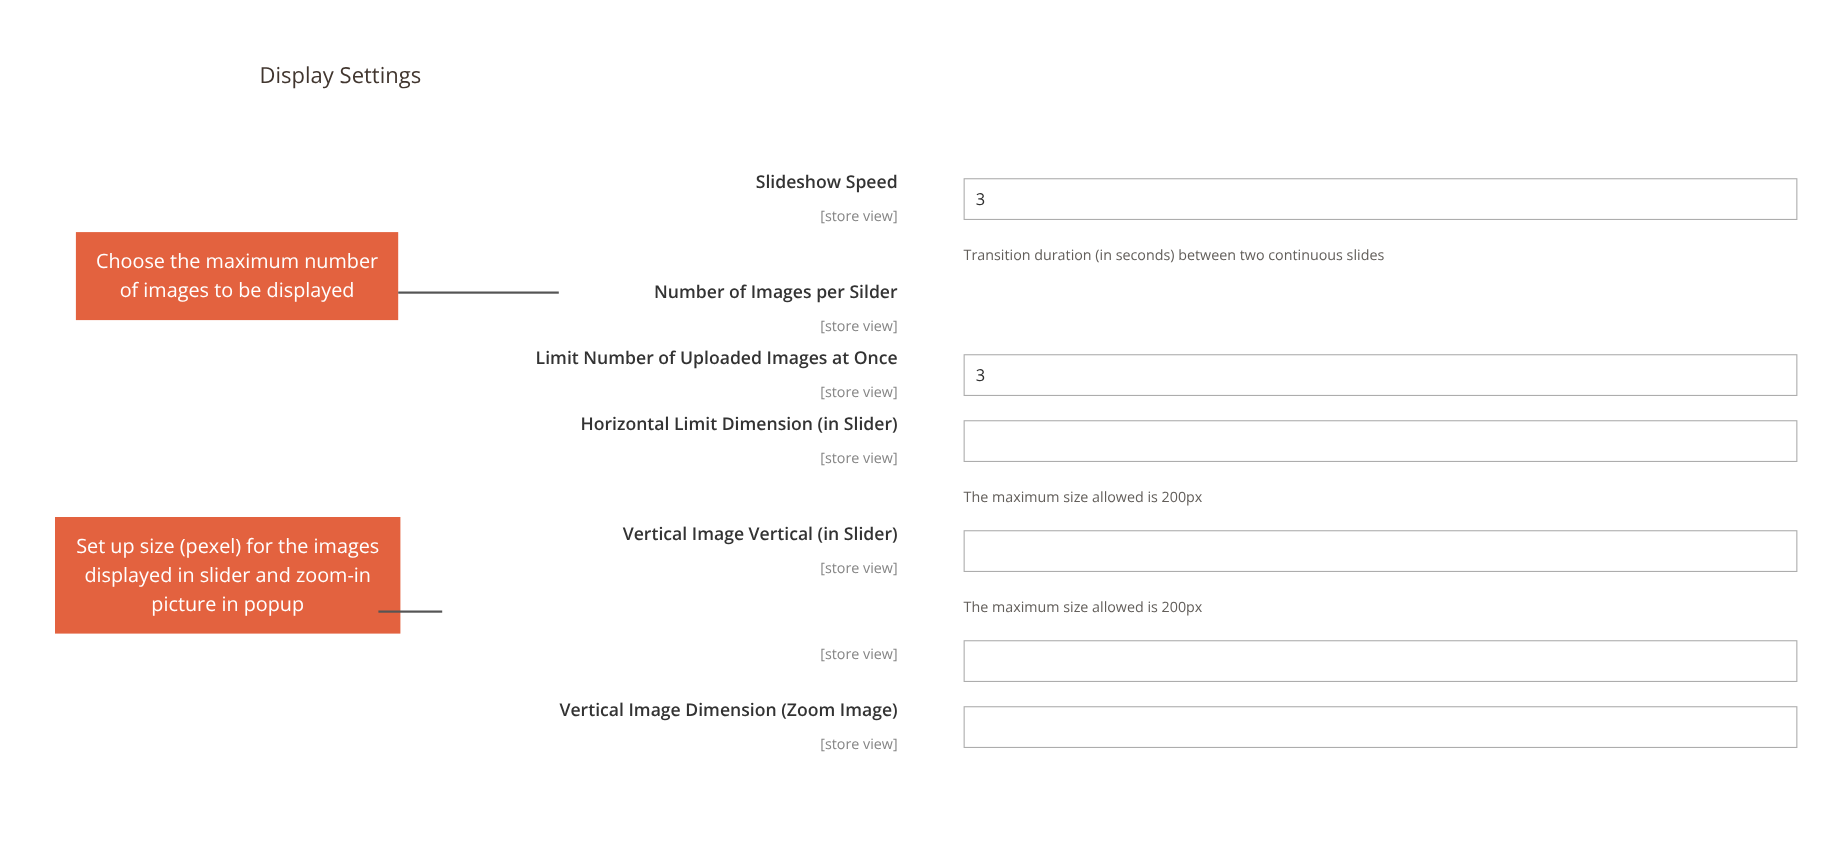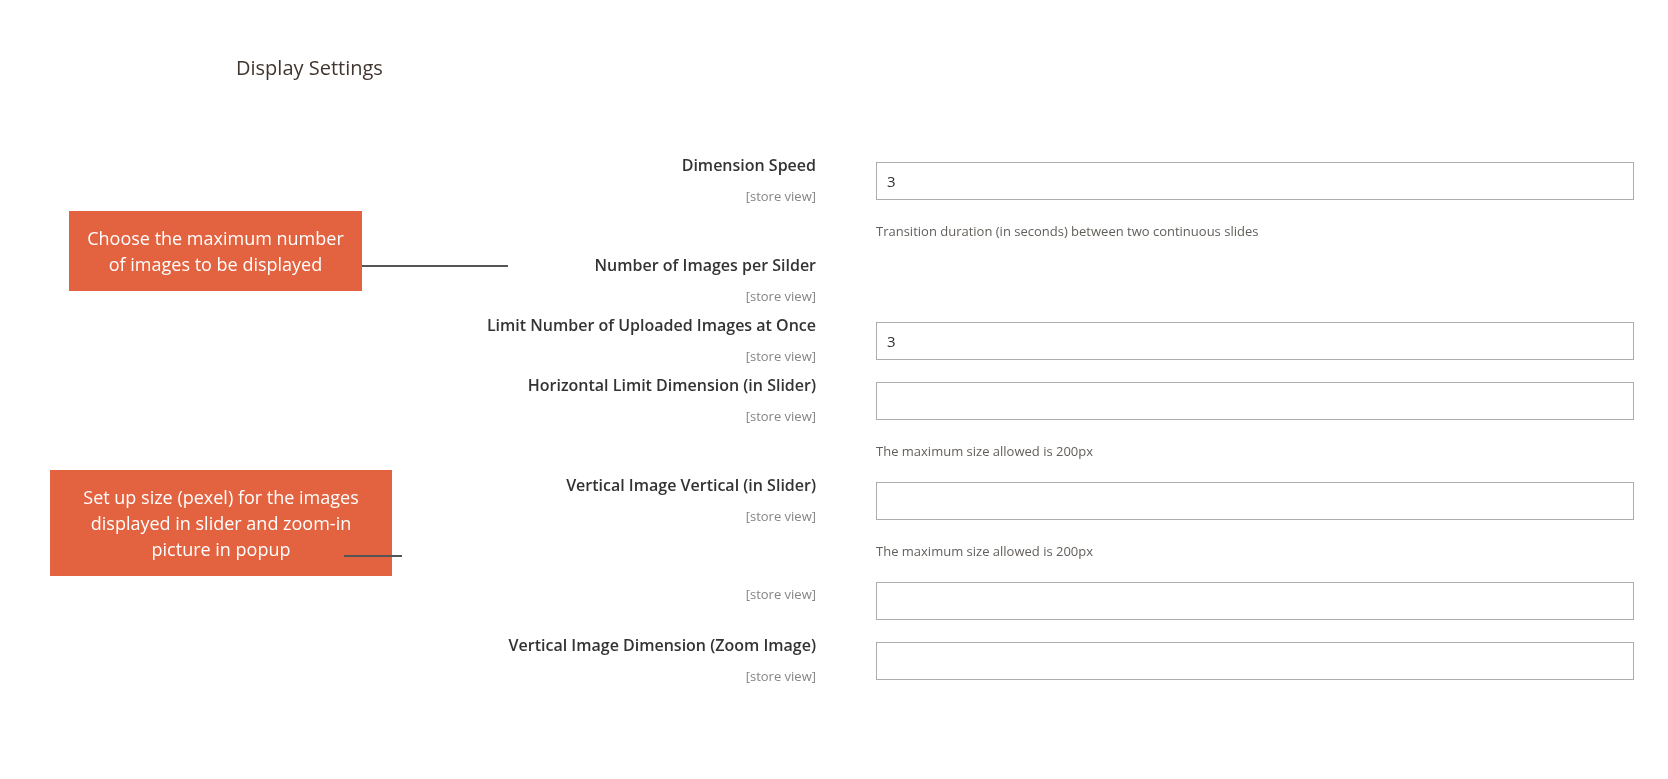--- a/index.html
+++ b/index.html
@@ -93,21 +93,21 @@
     font-weight: 400;
   }
   .callout-1 {
     left: 33px;
     top: 175px;
     width: 293px;
   }
   .callout-2 {
     left: 14px;
     top: 434px;
-    width: 342px;
+    width: 314px;
   }
 
   .connector {
     position: absolute;
     height: 2px;
     background: #555;
   }
   .connector-1 {
     left: 326px;
     top: 229px;
@@ -121,21 +121,21 @@
 </style>
 </head>
 <body>
 
 <div class="section-title">Display Settings</div>
 
 <div class="form-area">
 
   <div class="field-row row-with-note">
     <div class="field-label-wrap">
-      <span class="field-label">Dimension Speed</span>
+      <span class="field-label">Slideshow Speed</span>
       <span class="field-scope">[store view]</span>
     </div>
     <div class="field-control">
       <input class="field-input" type="text" value="3" style="">
       <div class="field-note">Transition duration (in seconds) between two continuous slides</div>
     </div>
   </div>
 
   <div class="field-row row-plain">
     <div class="field-label-wrap">

